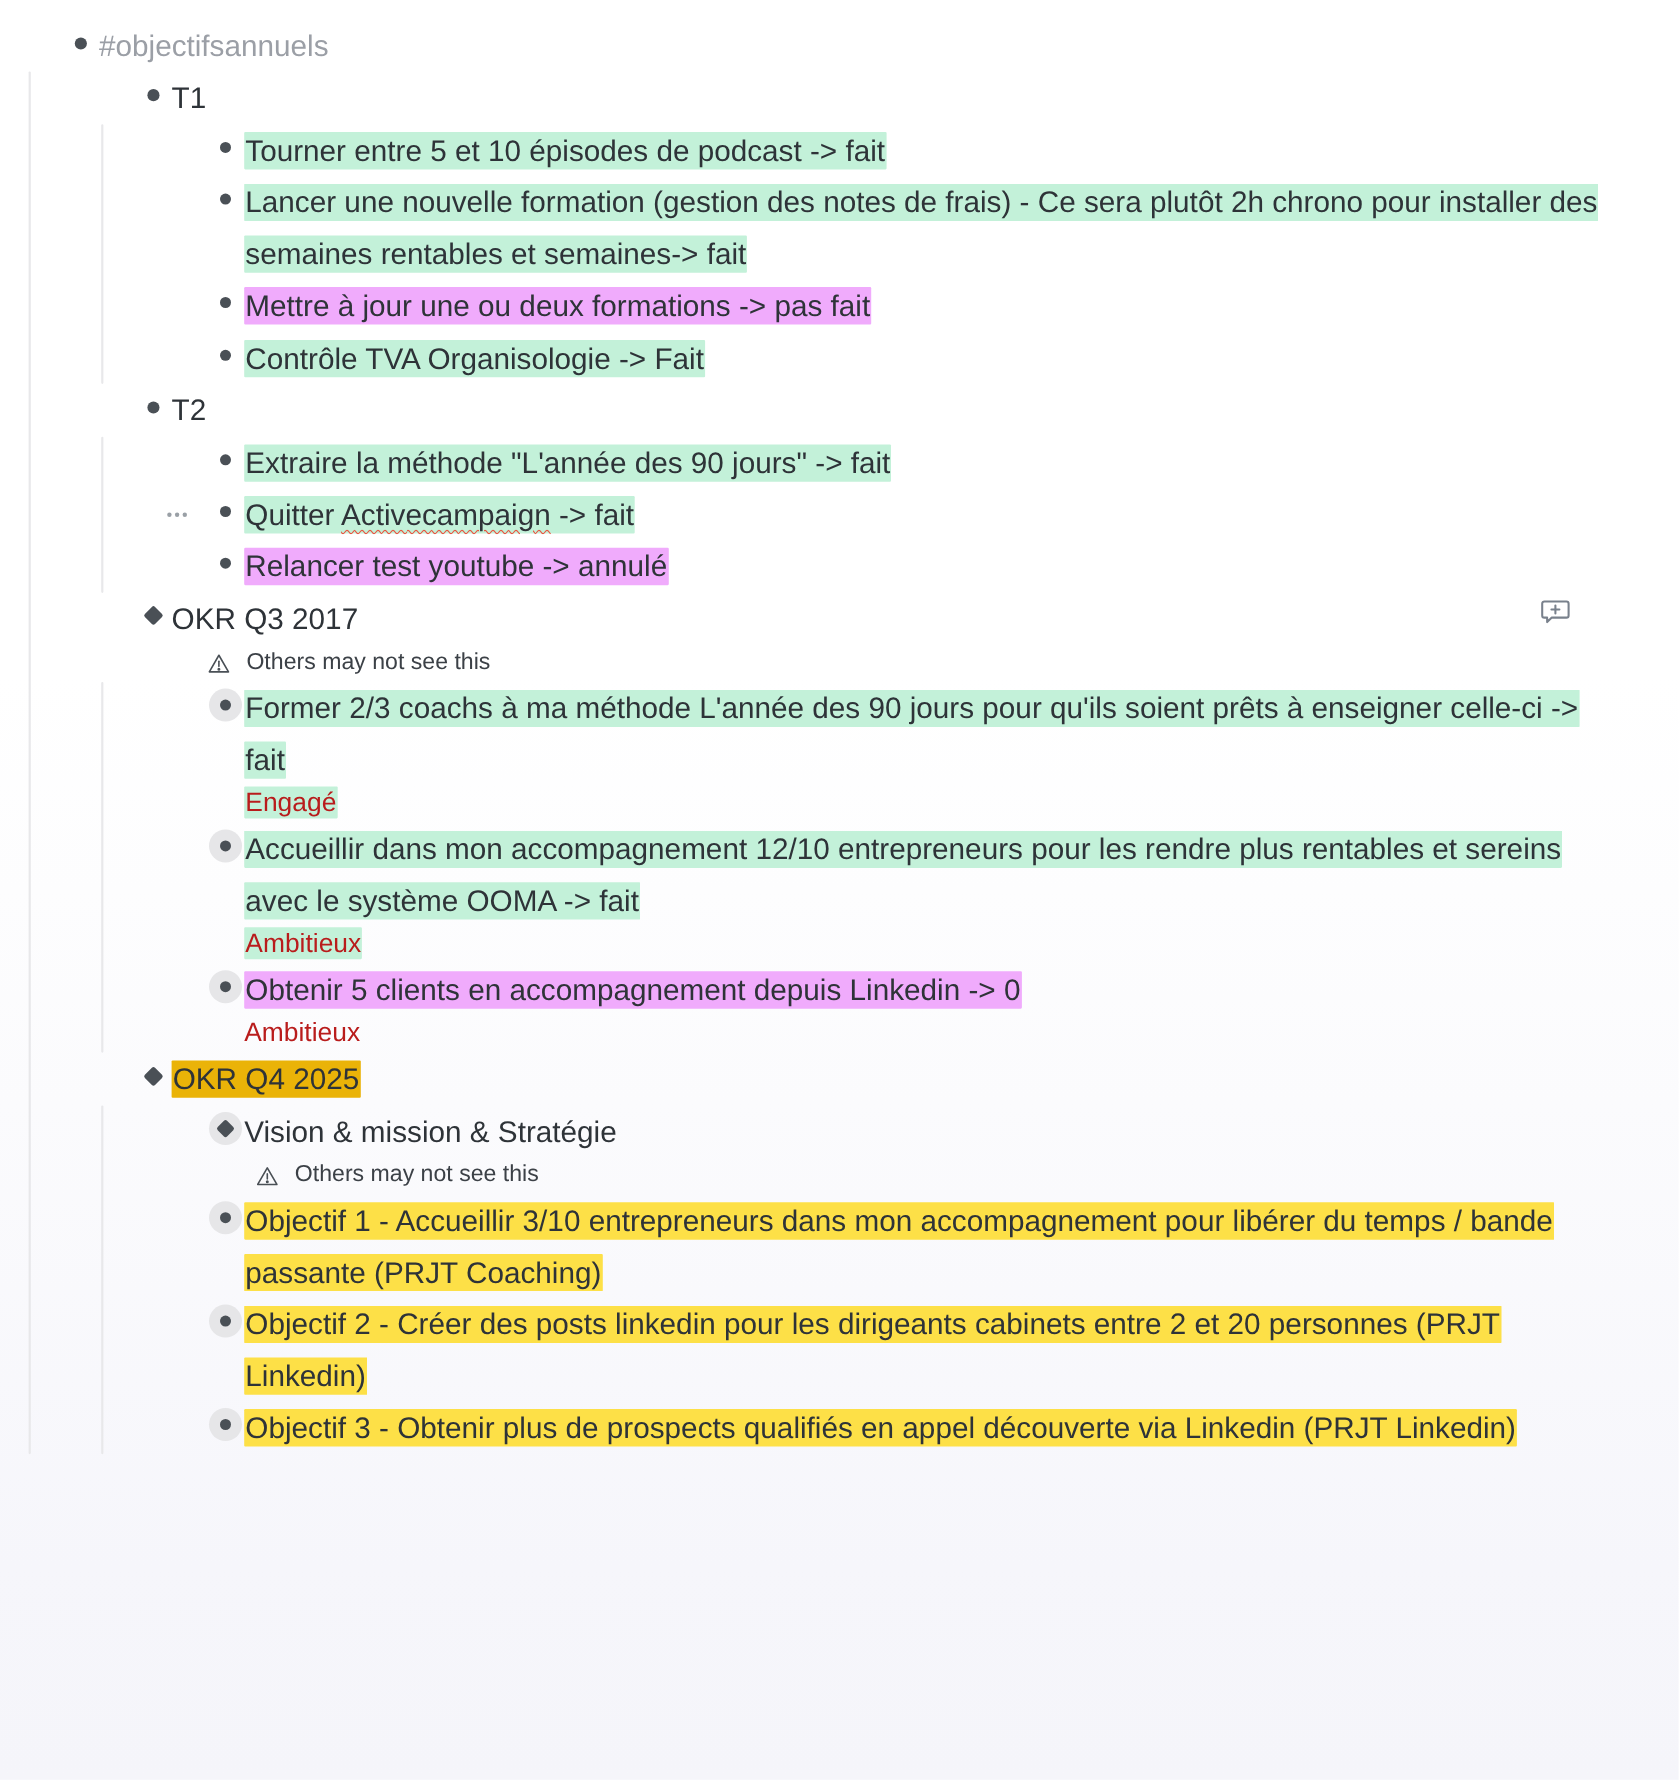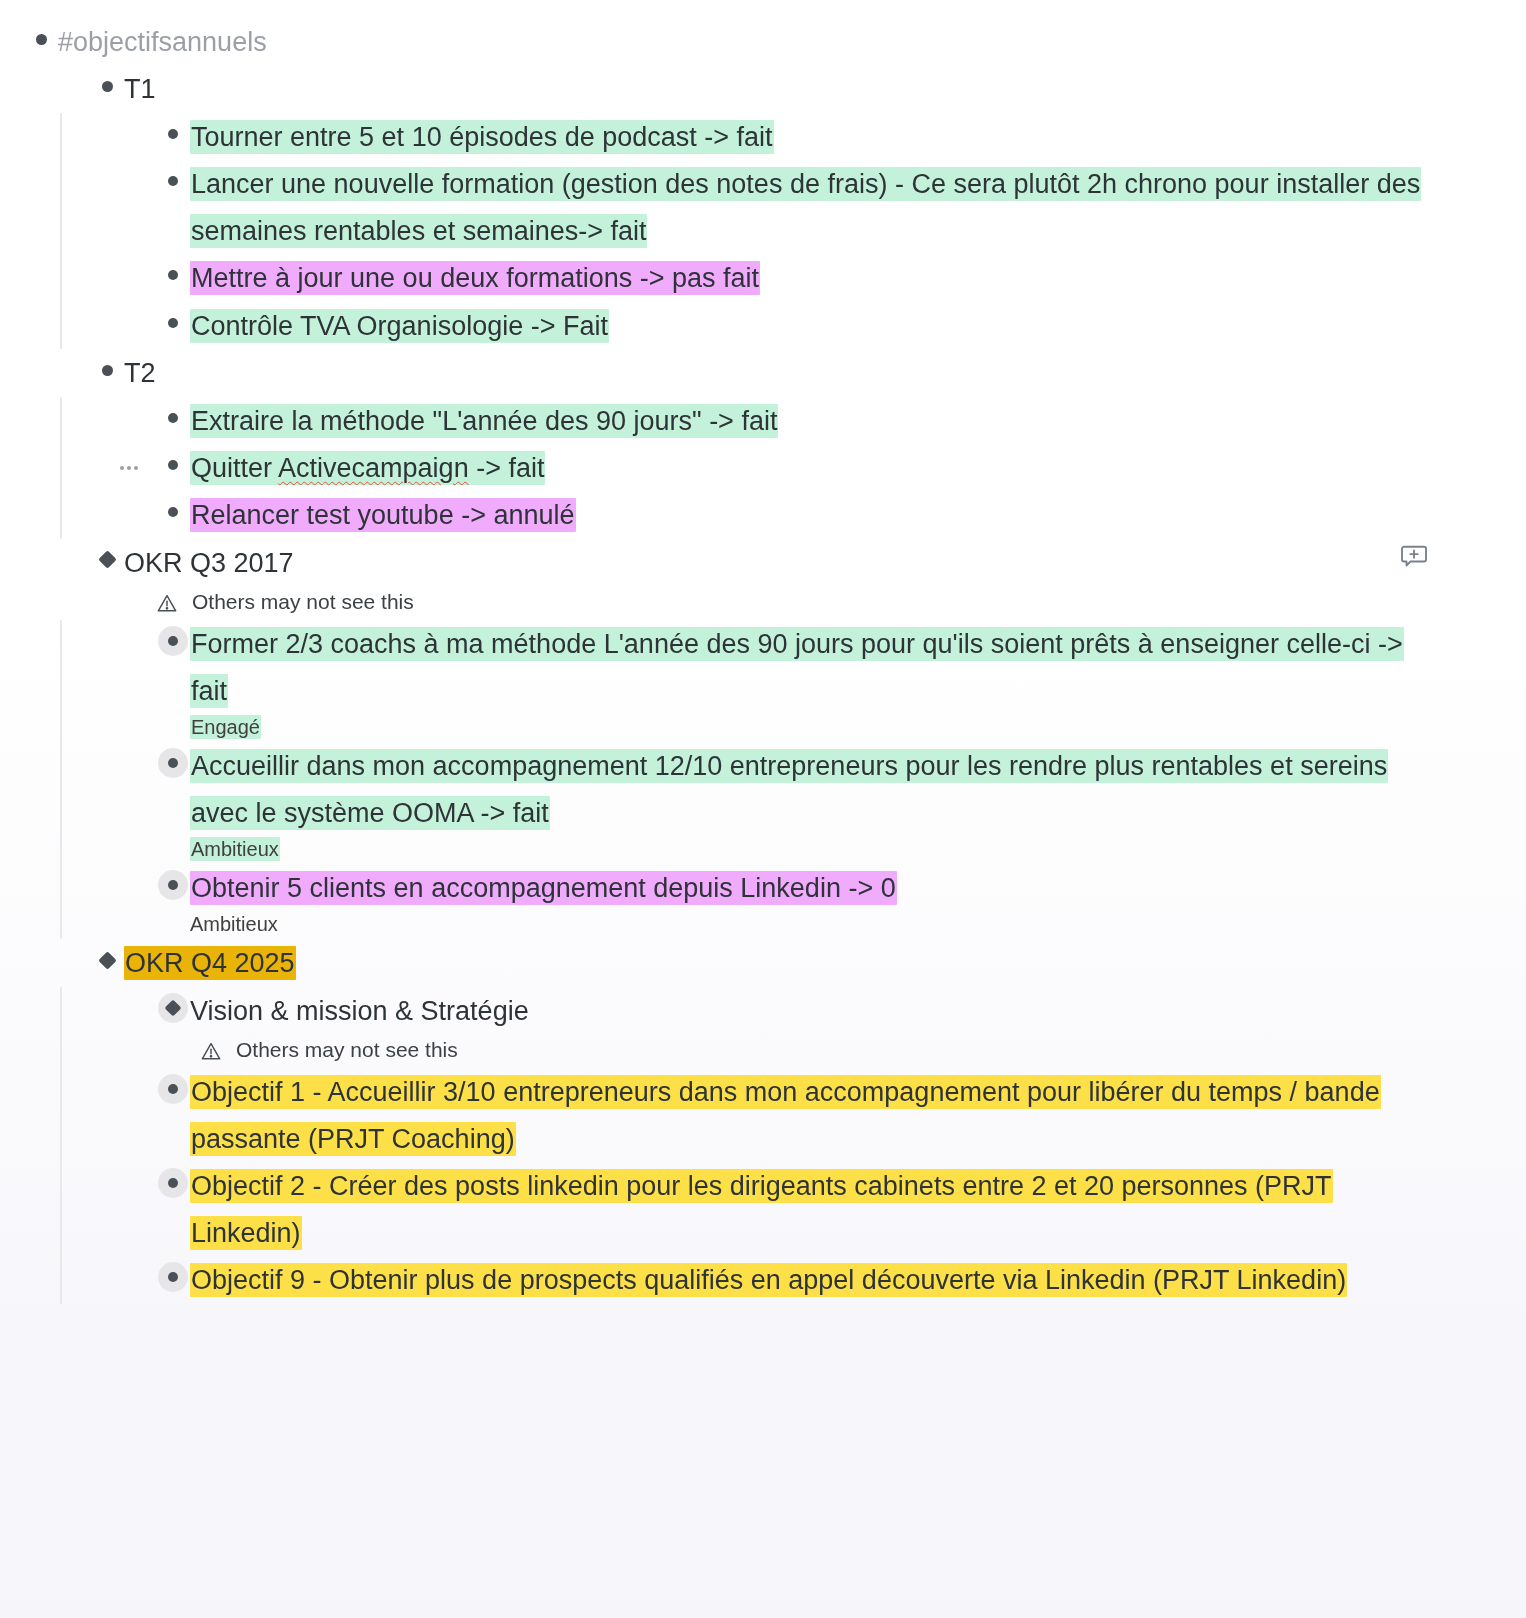--- a/index.html
+++ b/index.html
@@ -76,42 +76,42 @@
   .spell{
     text-decoration:underline;
     text-decoration-style:wavy;
     text-decoration-color:#e8533f;
     text-decoration-thickness:1px;
     text-underline-offset:4px;
     text-align:right;
   }
 
   .subnote{
-    font-size:20px;line-height:1.5;color:#404040;margin-top:-2px;
+    font-size:24px;line-height:1.5;color:#b91c1c;margin-top:-2px;
   }
   .subnote .hl{padding:1px 1px;border-radius:1px;}
 
   .warn{
     display:flex;align-items:flex-end;gap:14px;
     font-size:21px;color:#3c4147;margin:4px 0 6px 0;
   }
   .warn svg{display:block;}
 
   
   .comment-btn{
     position:absolute;right:92px;top:536px;
     width:40px;height:40px;
     display:flex;align-items:center;justify-content:center;
     cursor:pointer;
   }
   .comment-btn svg{display:block;}
 
   
   .lvl{padding-left:66px;}
-  .lvl-root{padding-left:24px;}
+  .lvl-root{padding-left:24px;margin-left:32px;}
 </style>
 </head>
 <body>
 
 <div class="outline">
 
   <div class="node lvl-root">
     <div class="node-row">
       <span class="bullet-wrap">
           <span class="dot"></span>
@@ -293,21 +293,21 @@
                 <span class="dot sm"></span>
               </span>
             <span class="txt"><span class="hl hl-orange">Objectif 2 - Créer des posts linkedin pour les dirigeants cabinets entre 2 et 20 personnes (PRJT Linkedin)</span></span>
           </div>
 
           <div class="node-row">
             <span class="bullet-wrap">
                 <span class="halo"></span>
                 <span class="dot sm"></span>
               </span>
-            <span class="txt"><span class="hl hl-orange">Objectif 9 - Obtenir plus de prospects qualifiés en appel découverte via Linkedin (PRJT Linkedin)</span></span>
+            <span class="txt"><span class="hl hl-orange">Objectif 3 - Obtenir plus de prospects qualifiés en appel découverte via Linkedin (PRJT Linkedin)</span></span>
           </div>
 
         </div>
       </div>
 
     </div>
   </div>
 </div>
 
 <div class="comment-btn">

